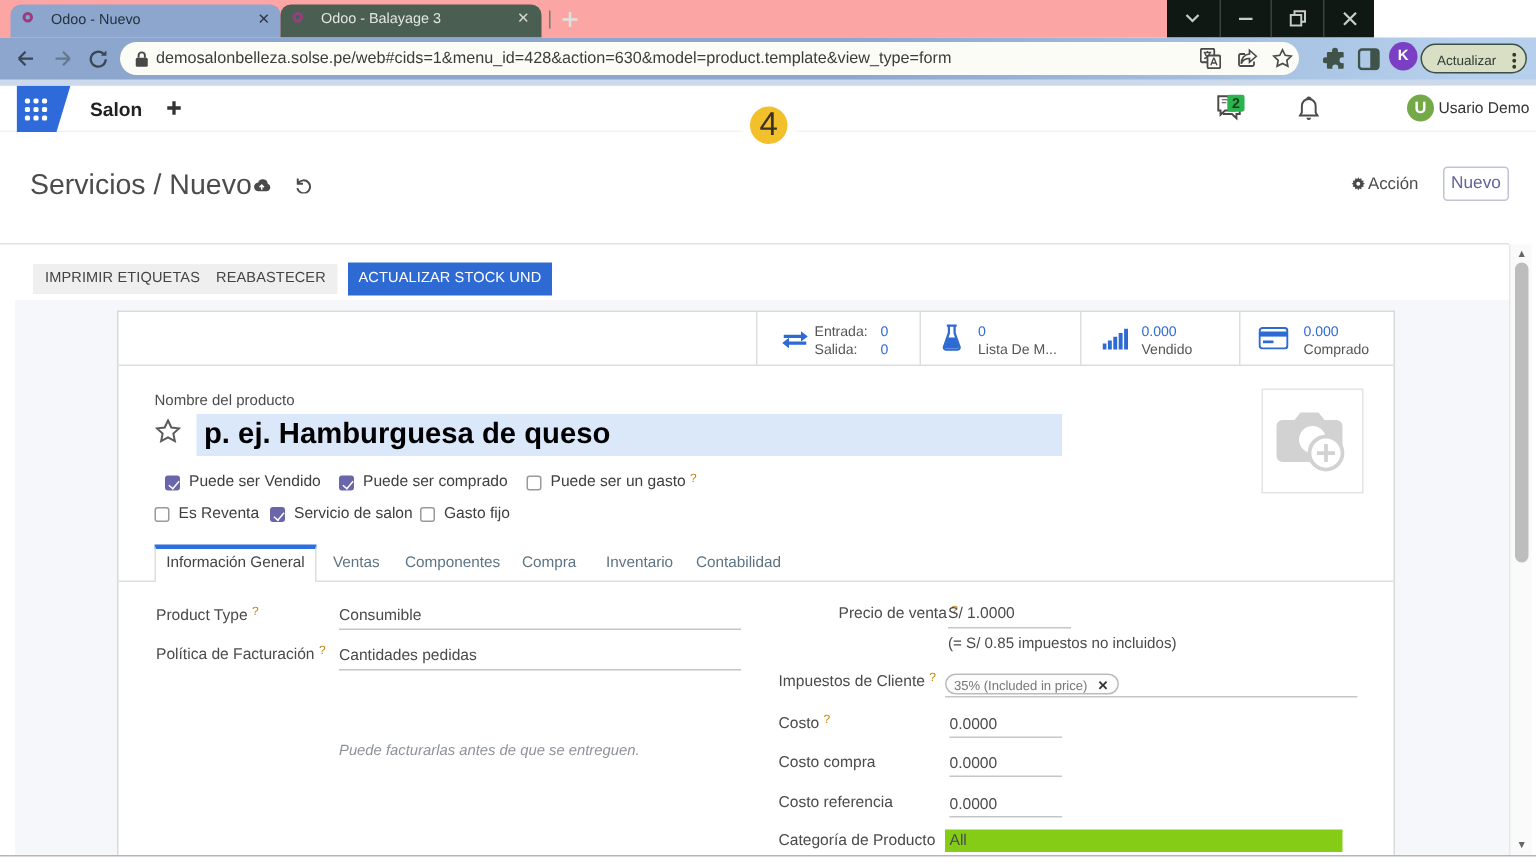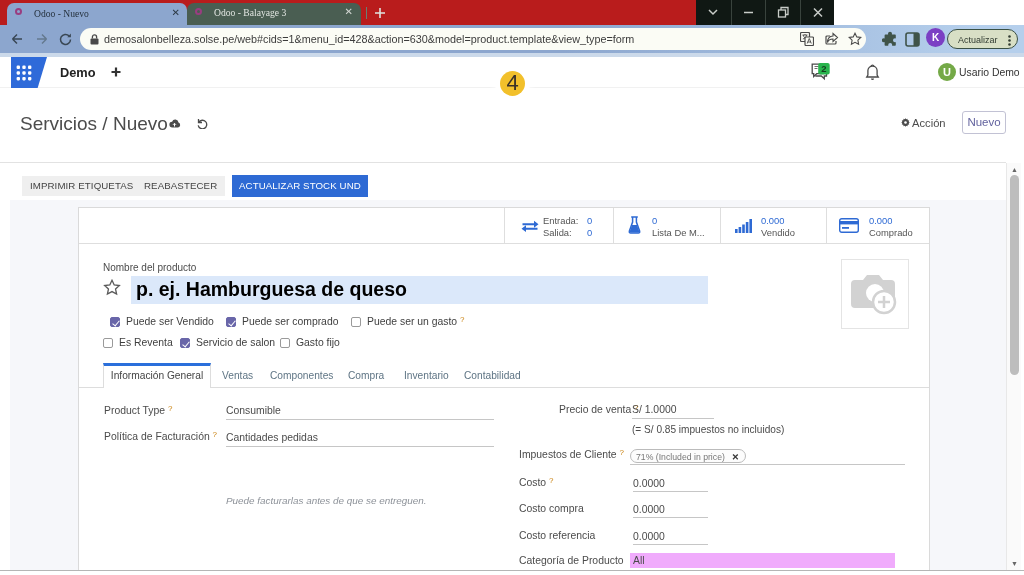--- a/index.html
+++ b/index.html
@@ -1,19 +1,19 @@
 <!DOCTYPE html>
 <html><head>
 <meta charset="utf-8">
 <style>
 * { margin:0; padding:0; box-sizing:border-box; }
 html,body { width:1024px; height:575px; overflow:hidden; font-family:"Liberation Sans",sans-serif; background:#fff; -webkit-font-smoothing:antialiased; }
 .abs { position:absolute; }
 
-#tabstrip { position:absolute; left:0; top:0; width:834px; height:25px; background:#b91c1c;font-family:Liberation Serif, serif; }
+#tabstrip { position:absolute; left:0; top:0; width:916px; height:25px; background:#fca5a5; }
 #tab1 { position:absolute; left:7px; top:3px; width:180px; height:22px; background:#8CA6CE; border-radius:7px 7px 0 0; }
 #tab1 .title { position:absolute; left:27px; top:5px; font-size:9.6px; color:#25313d; }
 #tab1 .x { position:absolute; right:7px; top:4px; font-size:10px; color:#2c3945; }
 #tab2 { position:absolute; left:187px; top:3px; width:174px; height:22px; background:#4A5E52; border-radius:7px 7px 0 0; }
 #tab2 .title { position:absolute; left:27px; top:4px; font-size:9.6px; color:#e2e6e2; }
 #tab2 .x { position:absolute; right:8px; top:3px; font-size:10px; color:#d4d8d4; }
 .favicon { position:absolute; left:8px; top:5px; width:7px; height:7px; border-radius:50%; border:2.6px solid #9A3D80; }
 #tab2 .favicon { top:5px; }
 #tabdiv { position:absolute; left:366px; top:7px; width:1px; height:12px; background:#6b7d72; }
 #wincontrols { position:absolute; right:0; top:0; width:138px; height:25px; background:#101814; display:flex; }
@@ -174,21 +174,21 @@
         <rect x="6.3" y="0.6" width="3.4" height="3.4" rx="1.1"></rect>
         <rect x="12" y="0.6" width="3.4" height="3.4" rx="1.1"></rect>
         <rect x="0.6" y="6.3" width="3.4" height="3.4" rx="1.1"></rect>
         <rect x="6.3" y="6.3" width="3.4" height="3.4" rx="1.1"></rect>
         <rect x="12" y="6.3" width="3.4" height="3.4" rx="1.1"></rect>
         <rect x="0.6" y="12" width="3.4" height="3.4" rx="1.1"></rect>
         <rect x="6.3" y="12" width="3.4" height="3.4" rx="1.1"></rect>
         <rect x="12" y="12" width="3.4" height="3.4" rx="1.1"></rect>
       </g>
     </svg>
-  <span id="salon">Demo</span>
+  <span id="salon">Salon</span>
   <svg class="abs" style="left:111px;top:10px" width="10" height="10" viewBox="0 0 10 10">
       <path d="M5 0.5 v9 M0.5 5 h9" stroke="#333" stroke-width="2.2"></path>
     </svg>
 
   <svg class="abs" style="left:811px;top:6px" width="20" height="18" viewBox="0 0 20 18">
     <path d="M1.2 1.2 h11 v9.5 h-6.5 l-3 2.8 v-2.8 h-1.5 z" fill="none" stroke="#4a4a4a" stroke-width="1.3"></path>
     <path d="M3.5 3.5 h4 M3.5 5.5 h3" stroke="#4a4a4a" stroke-width="0.8"></path>
     <path d="M15.5 6.5 v6.5 h-2.2 v2.8 l-3-2.8 h-6" fill="none" stroke="#4a4a4a" stroke-width="1.3"></path>
     <rect x="7.2" y="0" width="11.5" height="11.5" rx="2" fill="#29B44D"></rect>
     <text x="13" y="9" font-size="9.5" font-weight="bold" fill="#14401f" text-anchor="middle">2</text>
@@ -305,35 +305,35 @@
     <div class="fval" style="left:147px;top:224px;">Cantidades pedidas</div>
     <div class="uline" style="left:147px;top:238px;width:268px;"></div>
     <div class="italic" style="left:147px;top:285px;">Puede facturarlas antes de que se entreguen.</div>
 
     <div class="flabel" style="left:440px;top:196px;padding-left:40px;">Precio de venta <sup class="q">?</sup></div>
     <div class="fval" style="left:553px;top:196px;">S/ 1.0000</div>
     <div class="uline" style="left:553px;top:210px;width:82px;"></div>
     <div class="fval" style="left:553px;top:216px;font-size:10.1px;">(= S/ 0.85 impuestos no incluidos)</div>
     <div class="flabel" style="left:440px;top:241px;">Impuestos de Cliente <sup class="q">?</sup></div>
     <div class="abs" style="left:551px;top:241px;width:116px;height:14px;border:1px solid #bbb;border-radius:7px;font-size:8.7px;color:#777;background:#fcfcfc;">
-        <span style="position:absolute;left:5px;top:2px;">71% (Included in price)</span>
+        <span style="position:absolute;left:5px;top:2px;">35% (Included in price)</span>
         <span style="position:absolute;right:6px;top:2px;color:#333;font-weight:bold;">✕</span>
       </div>
     <div class="uline" style="left:551px;top:256px;width:275px;"></div>
     <div class="flabel" style="left:440px;top:269px;">Costo <sup class="q">?</sup></div>
     <div class="fval" style="left:554px;top:270px;">0.0000</div>
     <div class="uline" style="left:554px;top:283px;width:75px;"></div>
     <div class="flabel" style="left:440px;top:295px;">Costo compra</div>
     <div class="fval" style="left:554px;top:296px;">0.0000</div>
     <div class="uline" style="left:554px;top:309px;width:75px;"></div>
     <div class="flabel" style="left:440px;top:322px;">Costo referencia</div>
     <div class="fval" style="left:554px;top:323px;">0.0000</div>
     <div class="uline" style="left:554px;top:336px;width:75px;"></div>
     <div class="flabel" style="left:440px;top:347px;">Categoría de Producto</div>
-    <div class="fval" style="left:551px;top:345px;width:265px;height:15px;background:#f0abfc;padding-left:3px;line-height:15px;">All</div>
+    <div class="fval" style="left:551px;top:345px;width:265px;height:15px;background:#84cc16;padding-left:3px;line-height:15px;">All</div>
 
     <div id="photobox">
       <svg class="abs" style="left:7px;top:12px;" width="52" height="46" viewBox="0 0 52 46">
         <path d="M14 8 l4-5 h12 l4 5 h8 a4 4 0 0 1 4 4 v20 a4 4 0 0 1 -4 4 h-36 a4 4 0 0 1 -4-4 v-20 a4 4 0 0 1 4-4 z" fill="#d2d2d2"></path>
         <circle cx="26" cy="21" r="9" fill="#fff"></circle>
         <circle cx="35" cy="30" r="11" fill="#fff" stroke="#d2d2d2" stroke-width="2.5"></circle>
         <path d="M35 24 v12 M29 30 h12" stroke="#d2d2d2" stroke-width="2.5"></path>
       </svg>
     </div>
   </div>

